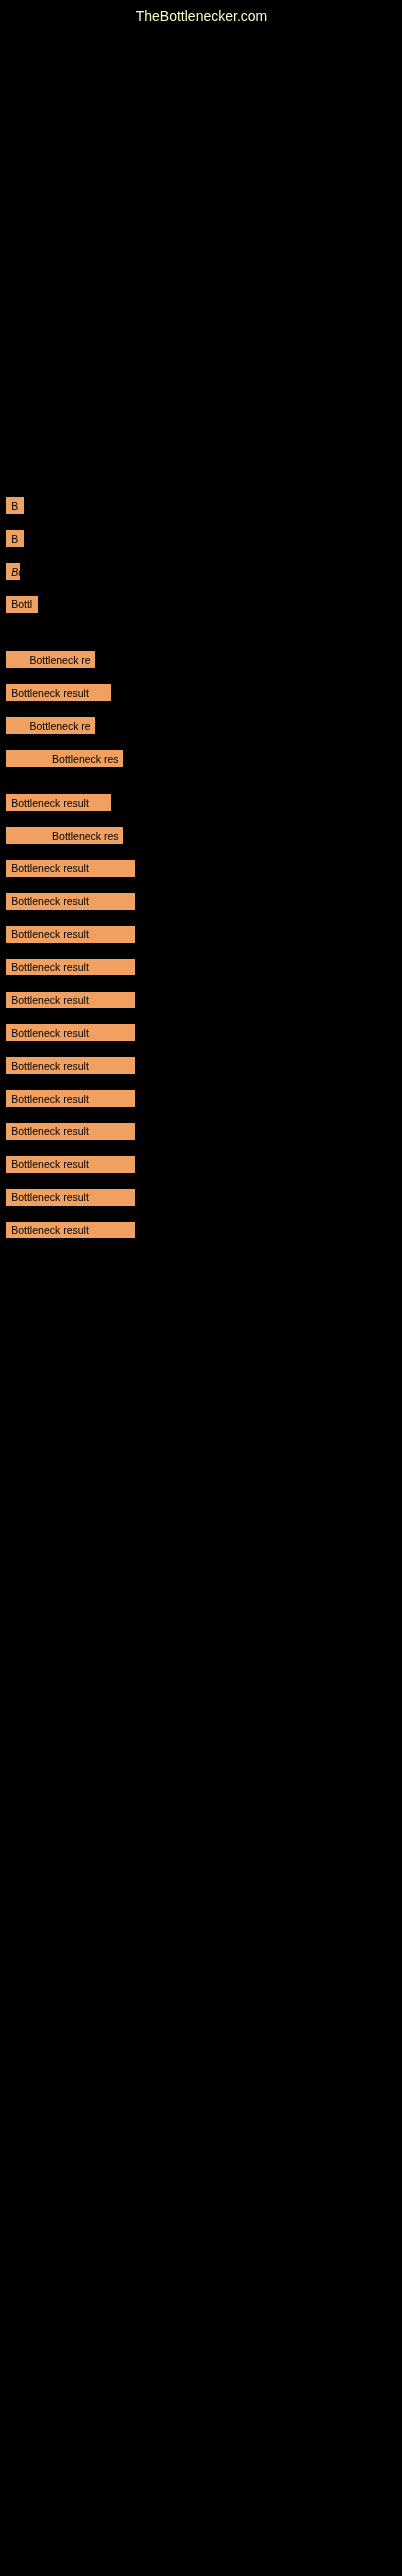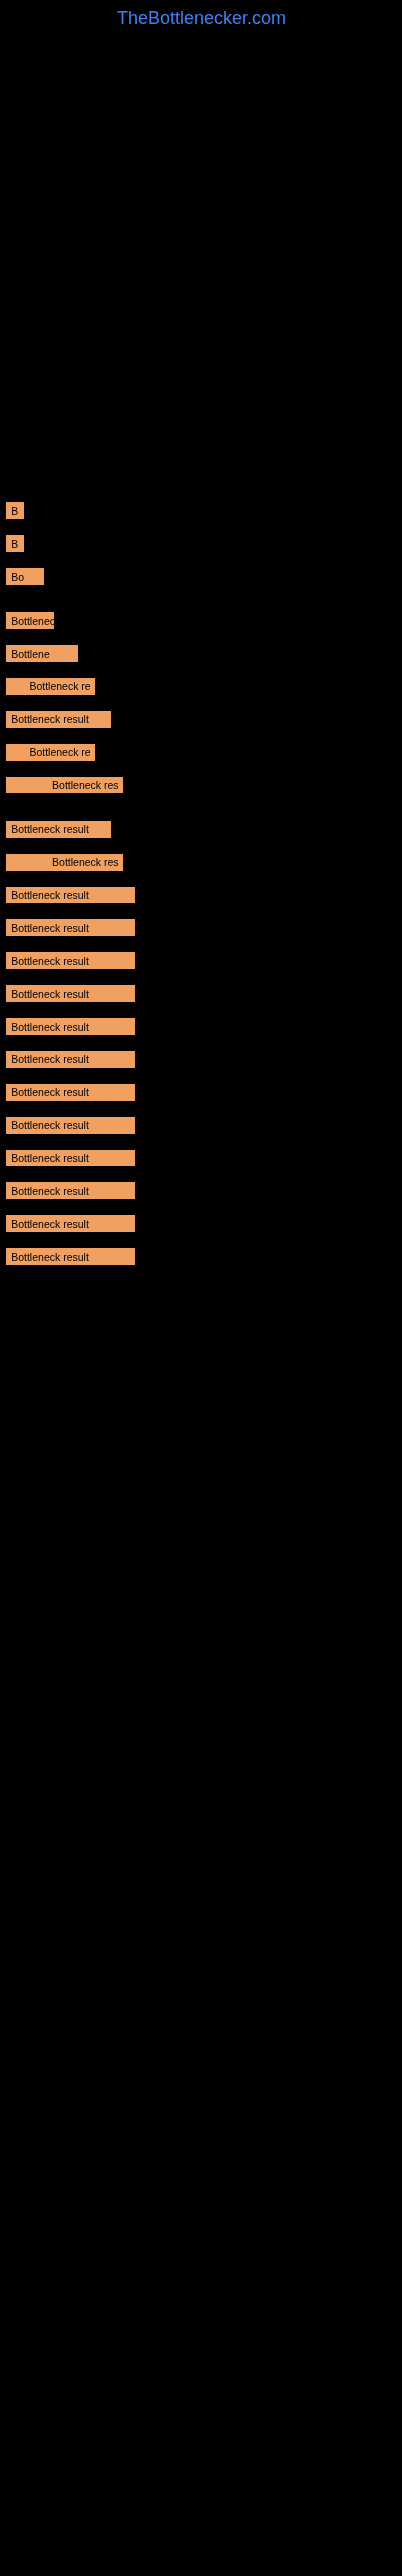--- a/index.html
+++ b/index.html
@@ -11,22 +11,22 @@
     body {
       background-color: #000000;
       width: 403px;
       min-height: 2576px;
       font-family: Arial, sans-serif;
       position: relative;
       overflow-x: hidden;
     }
 
     .site-title {
-      color: #3b82f6;
-      font-size: 18px;
+      color: #fef9c3;
+      font-size: 14px;
       text-align: center;
       padding: 8px 0 6.4px 0;
       font-weight: normal;
     }
 
     .content-area {
       padding: 0 6.4px;
     }
 
     .bottleneck-item {
@@ -39,21 +39,21 @@
       color: #000000;
       font-size: 10.5px;
       font-weight: normal;
       padding: 2.4px 4.8px;
       display: inline-block;
       white-space: nowrap;
     }
 
     
     .w-tiny    { width: 17.7px; }
-    .w-xsmall  { width: 38px; }
+    .w-xsmall  { width: 14px; font-style: italic; }
     .w-small   { width: 32px; }
     .w-medium  { width: 48px; }
     .w-med2    { width: 72px; }
     .w-med3    { width: 89px; padding-left: 23px; }
     .w-large   { width: 105px; }
     .w-larger  { width: 117px; text-align: right; }
     .w-full    { width: 129px; }
 
     .top-spacer {
       height: 467px;
@@ -69,24 +69,23 @@
 <div class="top-spacer"></div>
 
 <div class="content-area">
 
 <div class="bottleneck-item"><span class="bottleneck-label w-tiny">B</span></div>
     <div style="height: 11.3px;"></div>
     <div class="bottleneck-item"><span class="bottleneck-label w-tiny">B</span></div>
     <div style="height: 11.3px;"></div>
     <div class="bottleneck-item"><span class="bottleneck-label w-xsmall">Bo</span></div>
     <div style="height: 11.3px;"></div>
+    <div class="bottleneck-item"><span class="bottleneck-label w-small">Bottl</span></div>
     <div style="height: 11.3px;"></div>
-    <div class="bottleneck-item"><span class="bottleneck-label w-medium">Bottleneck r</span></div>
     <div style="height: 11.3px;"></div>
-    <div class="bottleneck-item"><span class="bottleneck-label w-med2">Bottlene</span></div>
     <div style="height: 11.3px;"></div>
     <div class="bottleneck-item"><span class="bottleneck-label w-med3">Bottleneck re</span></div>
     <div style="height: 11.3px;"></div>
     <div class="bottleneck-item"><span class="bottleneck-label w-large">Bottleneck result</span></div>
     <div style="height: 11.3px;"></div>
     <div class="bottleneck-item"><span class="bottleneck-label w-med3">Bottleneck re</span></div>
     <div style="height: 11.3px;"></div>
     <div class="bottleneck-item"><span class="bottleneck-label w-larger">Bottleneck res</span></div>
     <div style="height: 11.3px;"></div>
     <div style="height: 11.3px;"></div>

